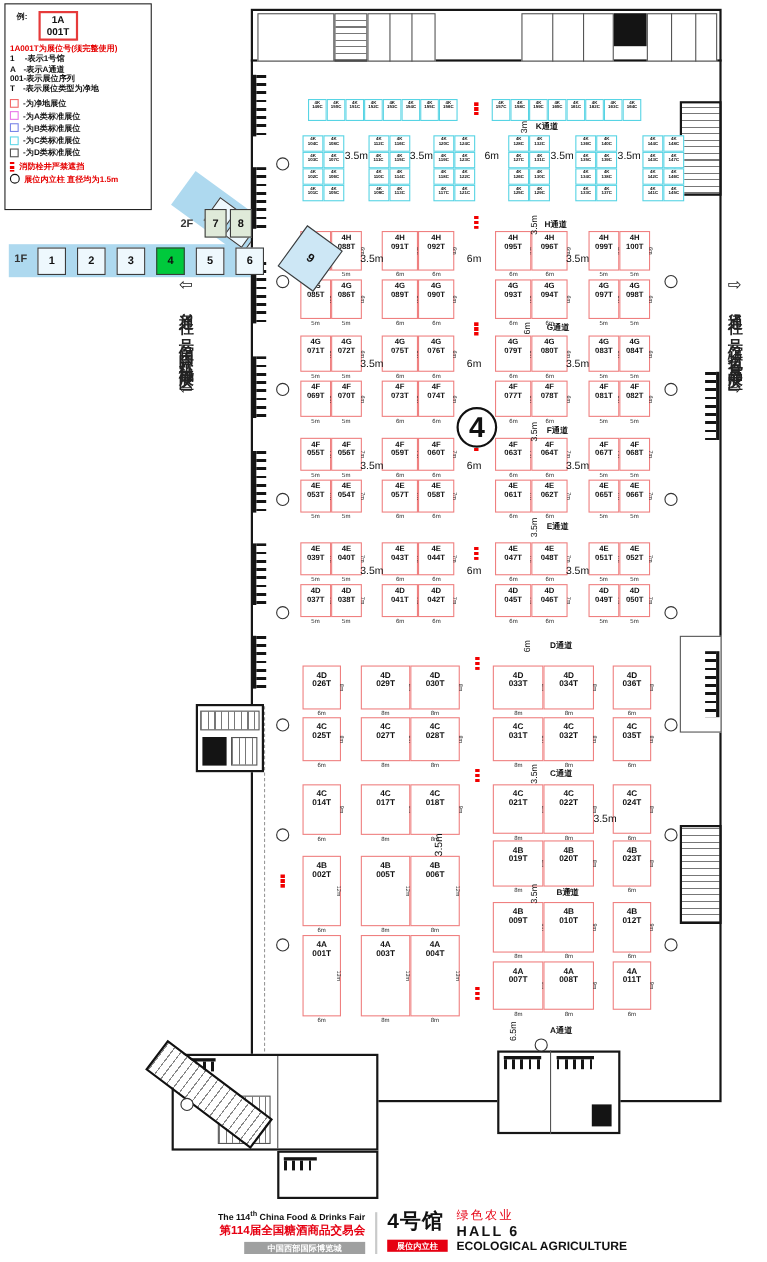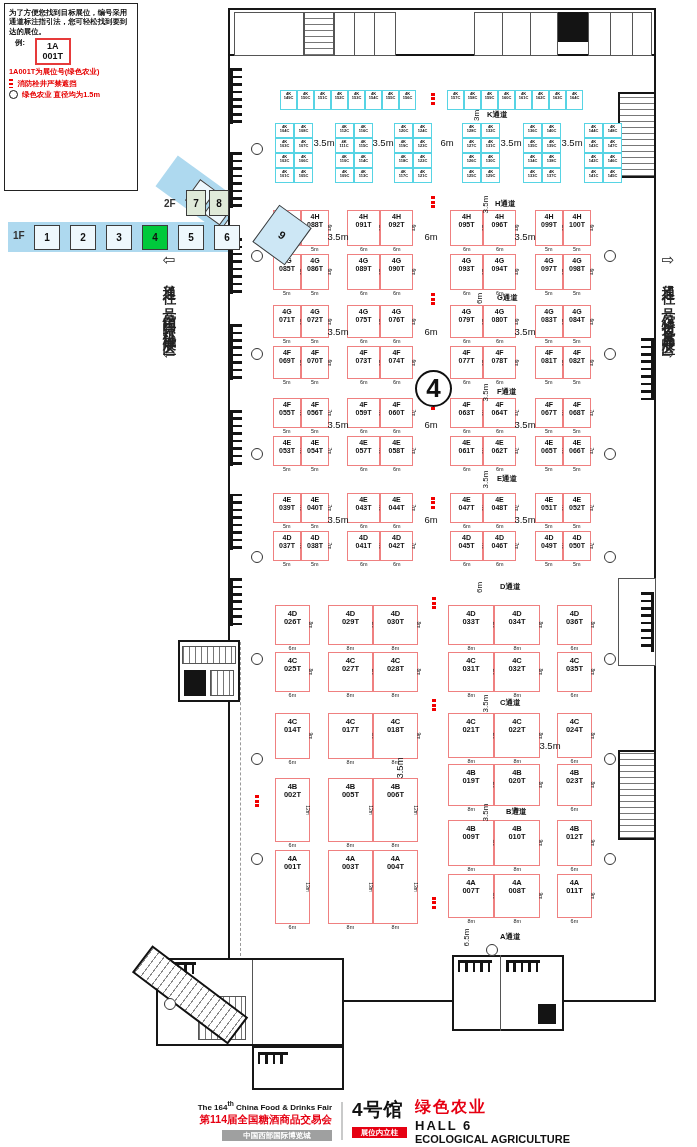--- a/index.html
+++ b/index.html
@@ -49,47 +49,74 @@
 .mm-box{display:flex;align-items:center;justify-content:center;font-weight:bold;border:1.3px solid #3c3c3c;background:#eef8fd;font-size:10px}
 .mm-lbl{position:absolute;font-weight:bold;font-size:10px;color:#333;z-index:3}
 #footer{position:absolute;left:0;top:1094px;width:697px;height:53px}
 #f-left{position:absolute;left:150px;width:182px;top:6px;text-align:right}
 #f-en{font-size:8px;font-weight:bold;white-space:nowrap}
 #f-cn{font-size:10.5px;font-weight:bold;color:#e60012;margin-top:1px;white-space:nowrap}
 #f-venue{margin-top:3px;margin-left:auto;width:110px;height:11px;background:#9fa0a0;color:#fff;font-size:7.5px;line-height:11px;text-align:center;font-weight:bold}
 #f-div{position:absolute;left:341px;top:8px;width:2px;height:38px;background:#c9caca}
 #f-right{position:absolute;left:352px;top:3px}
 #f-hallcn{font-size:19px;font-weight:bold;letter-spacing:1px;white-space:nowrap}
-#f-theme{font-size:16px;font-weight:bold;color:#e60012;letter-spacing:2px;white-space:nowrap}
+#f-theme{font-size:11px;font-weight:normal;color:#e60012;letter-spacing:2px;white-space:nowrap}
 #f-hallen{font-size:13px;font-weight:bold;letter-spacing:2px}
 #f-badge{width:55px;height:11px;background:#e60012;color:#fff;font-size:7.5px;line-height:11px;text-align:center;font-weight:bold;margin-top:4px}
 #f-themeen{font-size:11px;font-weight:bold;white-space:nowrap}
 </style>
 </head>
 <body>
 
 <div id="stage">
 
   <div id="legend">
-    <div>为了方便您找到目标展位，编号采用通道标注指引法，您可轻松找到要到达的展位。</div>
     <div class="ex">
       <span>例:</span>
       <div id="lg-box">
         <div>1A</div>
         <div>001T</div>
       </div>
     </div>
-    <div class="lgred">1A001T为展位号(绿色农业)</div>
+    <div class="lgred">1A001T为展位号(须完整使用)</div>
+    <div id="lg-lines">
+        <div style="white-space: pre;">1　 -表示1号馆</div>
+        <div style="white-space: pre;">A　-表示A通道</div>
+        <div style="white-space: pre;">001-表示展位序列</div>
+        <div style="white-space: pre;">T　-表示展位类型为净地</div>
+      </div>
+    <div id="lg-swatches" style="margin-top: 4px;">
+        <div class="sw">
+          <div class="swb" style="border-color: rgb(242, 106, 106);"></div>
+          <div>-为净地展位</div>
+        </div>
+        <div class="sw">
+          <div class="swb" style="border-color: rgb(232, 120, 232);"></div>
+          <div>-为A类标准展位</div>
+        </div>
+        <div class="sw">
+          <div class="swb" style="border-color: rgb(122, 134, 232);"></div>
+          <div>-为B类标准展位</div>
+        </div>
+        <div class="sw">
+          <div class="swb" style="border-color: rgb(98, 216, 232);"></div>
+          <div>-为C类标准展位</div>
+        </div>
+        <div class="sw">
+          <div class="swb" style="border-color: rgb(85, 85, 85);"></div>
+          <div>-为D类标准展位</div>
+        </div>
+      </div>
     <div id="fnote">
       <span class="fbar"></span>
       <span class="lgred">消防栓井严禁遮挡</span>
     </div>
     <div id="cnote">
       <span class="lgc"></span>
-      <span class="lgred">绿色农业 直径均为1.5m</span>
+      <span class="lgred">展位内立柱 直径均为1.5m</span>
     </div>
   </div>
 
   <div class="mm-lbl" style="left:164px;top:198px">2F</div>
   <div id="mm-2f-halls" class="abs" style="left:186px;top:190px;display:flex;gap:3px;z-index:2">
       <div class="mm-box" style="width: 20px; height: 26px; background: rgb(223, 234, 217);">7</div>
       <div class="mm-box" style="width: 20px; height: 26px; background: rgb(223, 234, 217);">8</div>
     </div>
   <div class="abs" style="left:8px;top:222px;width:254px;height:30px;background:#aed9ef"></div>
   <div class="mm-lbl" style="left:13px;top:230px">1F</div>
@@ -156,21 +183,21 @@
     </g>
   </svg>
 
   <svg class="abs" style="left:363px;top:62px" width="25" height="25">
     <rect x="2" y="2" width="21" height="21" fill="#fff" stroke="#111" stroke-width="2.5"></rect>
     <path d="M5 5 L20 20 M20 5 L5 20" stroke="#111" stroke-width="1.3"></path>
   </svg>
 
   <div id="footer">
     <div id="f-left">
-      <div id="f-en"><span>The 164</span><sup>th</sup><span> China Food &amp; Drinks Fair</span></div>
+      <div id="f-en"><span>The 114</span><sup>th</sup><span> China Food &amp; Drinks Fair</span></div>
       <div id="f-cn">第114届全国糖酒商品交易会</div>
       <div id="f-venue">中国西部国际博览城</div>
     </div>
     <div id="f-div"></div>
     <div id="f-right">
       <div style="display:flex;gap:8px;align-items:flex-start">
         <div>
           <div id="f-hallcn">4号馆</div>
           <div id="f-badge">展位内立柱</div>
         </div>

